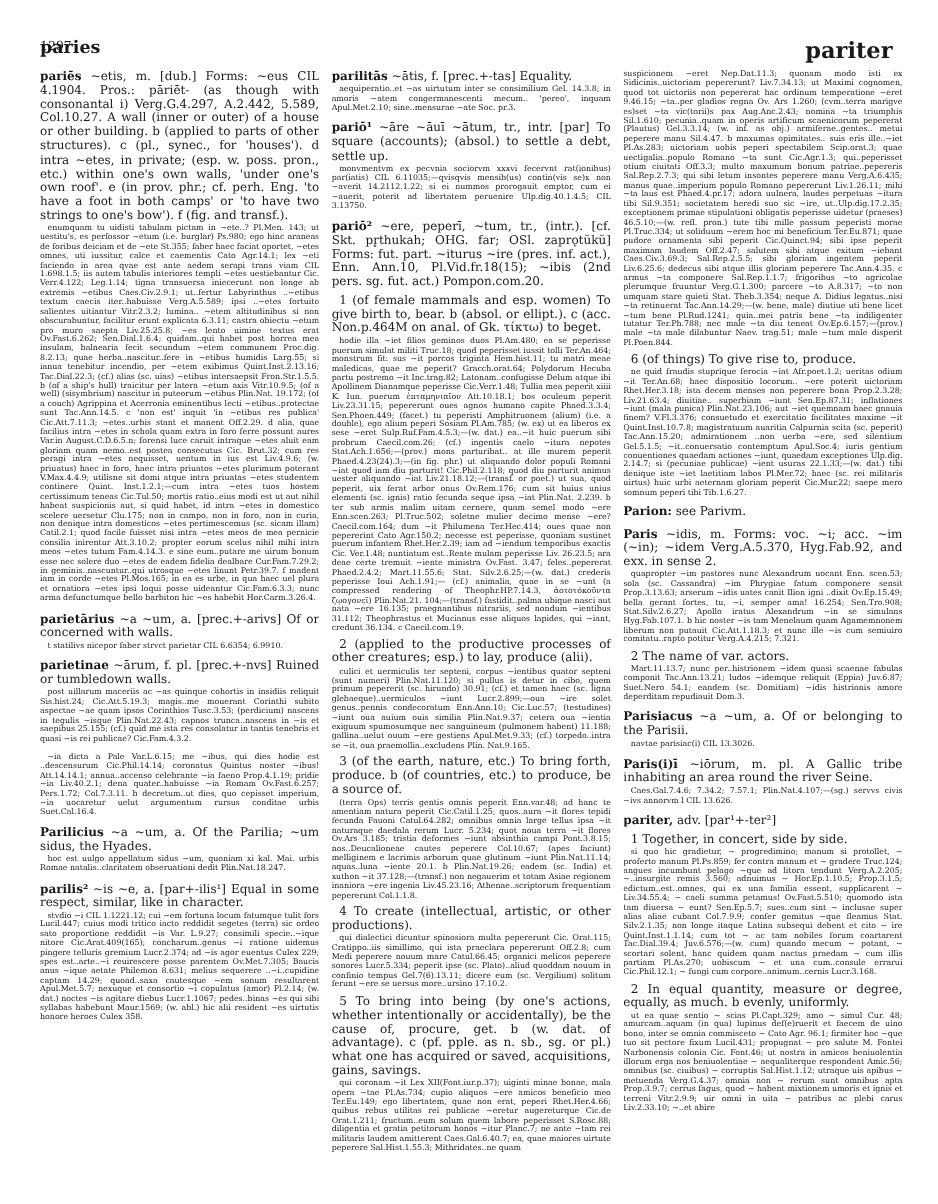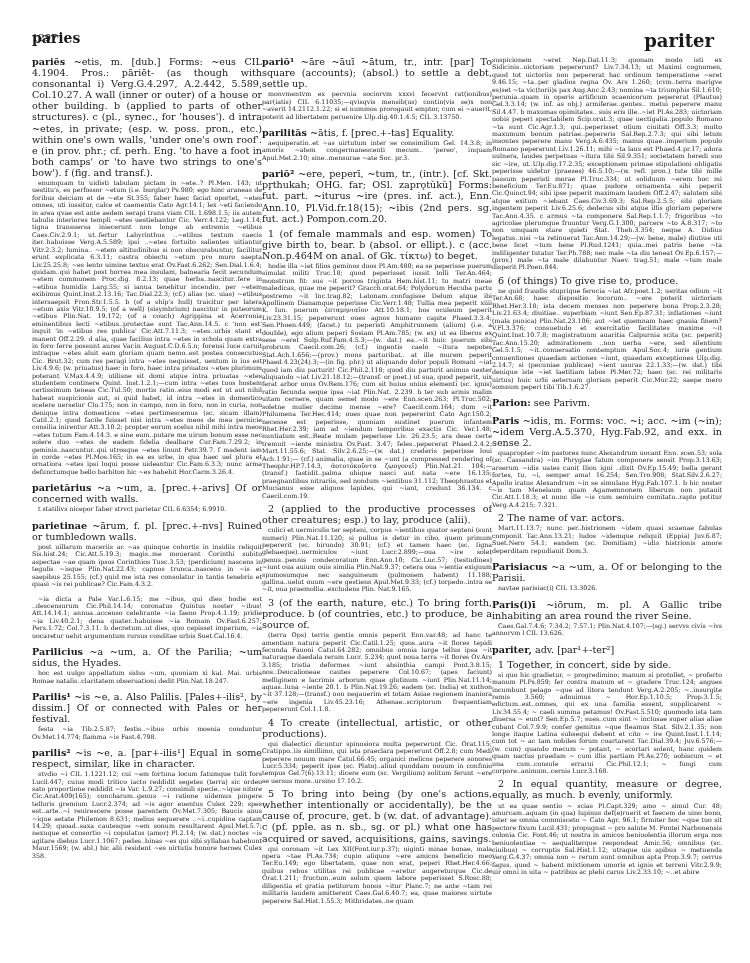--- a/index.html
+++ b/index.html
@@ -2,21 +2,21 @@
 <html><head>
 <meta charset="utf-8">
 <style>
   html,body{margin:0;padding:0;background:#fff;}
   body{width:750px;height:963px;overflow:hidden;font-family:"DejaVu Serif","Liberation Serif",serif;color:#1a1a1a;}
   .page{position:relative;width:750px;height:963px;}
   .runhead{position:absolute;top:30px;left:32px;right:32px;height:20px;}
   .rh-left{position:absolute;left:0;top:0;font-weight:bold;font-size:14px;}
   .rh-center{position:absolute;left:0;right:0;top:2px;font-size:10px;}
   .rh-right{position:absolute;right:4px;top:0;font-weight:bold;font-size:18px;}
-  .cols{position:absolute;top:56px;left:32px;width:690px;display:flex;gap:0;}
+  .cols{position:absolute;top:56px;left:32px;width:690px;display:flex;gap:10px;}
   .col{flex:1;width:226px;overflow:hidden;}
   .entry{margin-bottom:7px;}
   .def{font-size:9.6px;line-height:11.1px;text-align:justify;margin:0;}
   .def .hw{font-weight:bold;}
   .cit{font-size:6.3px;line-height:7.4px;text-align:justify;margin:1px 0 3px 0;text-indent:6px;}
   .cont{font-size:6.3px;line-height:7.4px;text-align:justify;margin:0 0 3px 0;}
   .sense{font-size:9.6px;line-height:11.1px;text-align:justify;margin:4px 0 0 0;text-indent:6px;}
 </style>
 </head>
 <body>
@@ -44,37 +44,33 @@
         <p class="cit">post uillarum maceriis ac ~as quinque cohortis in insidiis reliquit Sis.hist.24; Cic.Att.5.19.3; magis..me mouerant Corinthi subito aspectae ~ae quam ipsos Corinthios Tusc.3.53; (perdicium) nascens in tegulis ~isque Plin.Nat.22.43; capnos trunca..nascens in ~is et saepibus 25.155; (cf.) quid me ista res consolatur in tantis tenebris et quasi ~is rei publicae? Cic.Fam.4.3.2.</p>
       </div>
       <div class="entry">
         <p class="cit">~ia dicta a Pale Var.L.6.15; me ~ibus, qui dies hodie est ..descensurum Cic.Phil.14.14; coronatus Quintus noster ~ibus! Att.14.14.1; annua..accenso celebrante ~ia faeno Prop.4.1.19; pridie ~ia Liv.40.2.1; dena quater..habuisse ~ia Romam Ov.Fast.6.257; Pers.1.72; Col.7.3.11. b decretum..ut dies, quo cepisset imperium, ~ia uocaretur uelut argumentum rursus conditae urbis Suet.Cal.16.4.</p>
       </div>
       <div class="entry">
         <p class="def"><span class="hw">Parilicius</span> <span>~a ~um, a. Of the Parilia; ~um sidus, the Hyades.</span></p>
         <p class="cit">hoc est uulgo appellatum sidus ~um, quoniam xi kal. Mai. urbis Romae natalis..claritatem obseruationi dedit Plin.Nat.18.247.</p>
       </div>
       <div class="entry">
-        <p class="def"><span class="hw">Parilis¹</span> <span>~is ~e, a. Also Palilis. [Pales+-ilis², by dissim.] Of or connected with Pales or her festival.</span></p>
-        <p class="cit">festa ~ia Tib.2.5.87; festis..~ibus urbis moenia conduntur Ov.Met.14.774; flamma ~is Fast.4.798.</p>
-      </div>
-      <div class="entry">
         <p class="def"><span class="hw">parilis²</span> <span>~is ~e, a. [par+-ilis¹] Equal in some respect, similar, like in character.</span></p>
         <p class="cit">stvdio ~i CIL 1.1221.12; cui ~em fortuna locum fatumque tulit fors Lucil.447; cuius modi tritico iacto reddidit segetes (terra) sic ordeo sato proportione reddidit ~is Var. L.9.27; consimili specie..~ique nitore Cic.Arat.409(165); concharum..genus ~i ratione uidemus pingere telluris gremium Lucr.2.374; ad ~is agor euentus Culex 229; spes est..arte..~i reuirescere posse parentem Ov.Met.7.305; Baucis anus ~ique aetate Philemon 8.631; melius sequerere ..~i..cupidine captam 14.29; quoad..saxa cautesque ~em sonum resultarent Apul.Met.5.7; nexuque et consortio ~i copulatus (amor) Pl.2.14; (w. dat.) noctes ~is agitare diebus Lucr.1.1067; pedes..binas ~es qui sibi syllabas habebunt Maur.1569; (w. abl.) hic alii resident ~es uirtutis honore heroes Culex 358.</p>
       </div>
     </div>
 
     <div class="col">
       <div class="entry">
+        <p class="def"><span class="hw">parilitās</span> <span>~ātis, f. [prec.+-tas] Equality.</span></p>
+        <p class="cit">aequiperatio..et ~as uirtutum inter se consimilium Gel. 14.3.8; in amoris ~atem congermanescenti mecum.. 'pereo', inquam Apul.Met.2.10; sine..mensurae ~ate Soc. pr.3.</p>
+      </div>
+      <div class="entry">
         <p class="def"><span class="hw">pariō¹</span> <span>~āre ~āuī ~ātum, tr., intr. [par] To square (accounts); (absol.) to settle a debt, settle up.</span></p>
         <p class="cit">monvmentvm ex pecvnia sociorvm xxxvi fecervnt rat(ionibus) par(iatis) CIL 6.11035;—qvisqvis mensib(us) contin(vis se)x non ~averit 14.2112.1.22; si ei nummos prorogauit emptor, cum ei ~auerit, poterit ad libertatem peruenire Ulp.dig.40.1.4.5; CIL 3.13750.</p>
-      </div>
-      <div class="entry">
-        <p class="def"><span class="hw">parilitās</span> <span>~ātis, f. [prec.+-tas] Equality.</span></p>
-        <p class="cit">aequiperatio..et ~as uirtutum inter se consimilium Gel. 14.3.8; in amoris ~atem congermanescenti mecum.. 'pereo', inquam Apul.Met.2.10; sine..mensurae ~ate Soc. pr.3.</p>
       </div>
       <div class="entry">
         <p class="def"><span class="hw">pariō²</span> <span>~ere, peperī, ~tum, tr., (intr.). [cf. Skt. pr̥thukah; OHG. far; OSl. zaprǫtŭkŭ] Forms: fut. part. ~iturus ~ire (pres. inf. act.), Enn. Ann.10, Pl.Vid.fr.18(15); ~ibis (2nd pers. sg. fut. act.) Pompon.com.20.</span></p>
         <p class="sense"><span class="sn">1</span> <span>(of female mammals and esp. women) To give birth to, bear. b (absol. or ellipt.). c (acc. Non.p.464M on anal. of Gk. τίκτω) to beget.</span></p>
         <p class="cit">hodie illa ~iet filios geminos duos Pl.Am.480; ea se peperisse puerum simulat militi Truc.18; quod peperisset iussit tolli Ter.An.464; monstrum fit: sus ~it porcos triginta Hem.hist.11; tu matri meae maledicas, quae me peperit? Gracch.orat.64; Polydorum Hecuba partu postremo ~it Inc.trag.82; Latonam..confugisse Delum atque ibi Apollinem Dianamque peperisse Cic.Verr.1.48; Tullia mea peperit xiiii K. Iun. puerum ἑπταμηνιαῖον Att.10.18.1; bos oculeum peperit Liv.23.31.15; pepererunt oues agnos humano capite Phaed.3.3.4; Sen.Phoen.449; (facet.) tu peperisti Amphitruonem (alium) (i.e. a double), ego alium peperi Sosiam Pl.Am.785; (w. ex) ut ea liberos ex sese ~eret Sulp.Ruf.Fam.4.5.3;—(w. dat.) ea..~it huic puerum sibi probrum Caecil.com.26; (cf.) ingentis caelo ~itura nepotes Stat.Ach.1.656;—(prov.) mons parturibat.. at ille murem peperit Phaed.4.23(24).3;—(in fig. phr.) ut aliquando dolor populi Romani ~iat quod iam diu parturit! Cic.Phil.2.118; quod diu parturit animus uester aliquando ~iat Liv.21.18.12;—(transf. or poet.) ut sua, quod peperit, uix ferat arbor onus Ov.Rem.176; cum sit huius unius elementi (sc. ignis) ratio fecunda seque ipsa ~iat Plin.Nat. 2.239. b ter sub armis malim uitam cernere, quam semel modo ~ere Enn.scen.263; Pl.Truc.502; soletne mulier decimo mense ~ere? Caecil.com.164; dum ~it Philumena Ter.Hec.414; oues quae non pepererint Cato Agr.150.2; necesse est peperisse, quoniam sustinet puerum infantem Rhet.Her.2.39; iam ad ~iendum temporibus exactis Cic. Ver.1.48; nuntiatum est..Reate mulam peperisse Liv. 26.23.5; ara deae certe tremuit ~iente ministra Ov.Fast. 3.47; feles..pepererat Phaed.2.4.2; Mart.11.55.6; Stat. Silv.2.6.25;—(w. dat.) crederis peperisse Ioui Ach.1.91;— (cf.) animalia, quae in se ~unt (a compressed rendering of Theophr.HP.7.14.3, ἀοτοτόκοῦντα ζῳογονεῖ) Plin.Nat.21. 104;—(transf.) fastidit..palma ubique nasci aut nata ~ere 16.135; praegnantibus nitrariis, sed nondum ~ientibus 31.112; Theophrastus et Mucianus esse aliquos lapides, qui ~iant, credunt 36.134. c Caecil.com.19.</p>
         <p class="sense"><span class="sn">2</span> <span>(applied to the productive processes of other creatures; esp.) to lay, produce (alii).</span></p>
         <p class="cit">culici et uermiculis ter septeni, corpus ~ientibus quator septeni (sunt numeri) Plin.Nat.11.120; si pullus is detur in cibo, quem primum pepererit (sc. hirundo) 30.91; (cf.) et tamen haec (sc. ligna glebaeque)..uermiculos ~iunt Lucr.2.899;—oua ~ire solet genus..pennis condecoratum Enn.Ann.10; Cic.Luc.57; (testudines) ~iunt oua auium ouis similia Plin.Nat.9.37; cetera oua ~ientia exiguum spumosumque nec sanguineum (pulmonem habent) 11.188; gallina..uelut ouum ~ere gestiens Apul.Met.9.33; (cf.) torpedo..intra se ~it, oua praemollia..excludens Plin. Nat.9.165.</p>
         <p class="sense"><span class="sn">3</span> <span>(of the earth, nature, etc.) To bring forth, produce. b (of countries, etc.) to produce, be a source of.</span></p>
         <p class="cit">(terra Ops) terris gentis omnis peperit Enn.var.48; ad hanc te amentiam natura peperit Cic.Catil.1.25; quos..aura ~it flores tepidi fecunda Fauoni Catul.64.282; omnibus omnia large tellus ipsa ~it naturaque daedala rerum Lucr. 5.234; quot noua terra ~it flores Ov.Ars 3.185; tristia deformes ~iunt absinthia campi Pont.3.8.15; nos..Deucalioneae cautes peperere Col.10.67; (apes faciunt) melliginem e lacrimis arborum quae glutinum ~iunt Plin.Nat.11.14; aquas..luna ~iente 20.1. b Plin.Nat.19.26; eadem (sc. India) et xuthon ~it 37.128;—(transf.) non negauerim et totam Asiae regionem inaniora ~ere ingenia Liv.45.23.16; Athenae..scriptorum frequentiam pepererunt Col.1.1.8.</p>
         <p class="sense"><span class="sn">4</span> <span>To create (intellectual, artistic, or other productions).</span></p>

